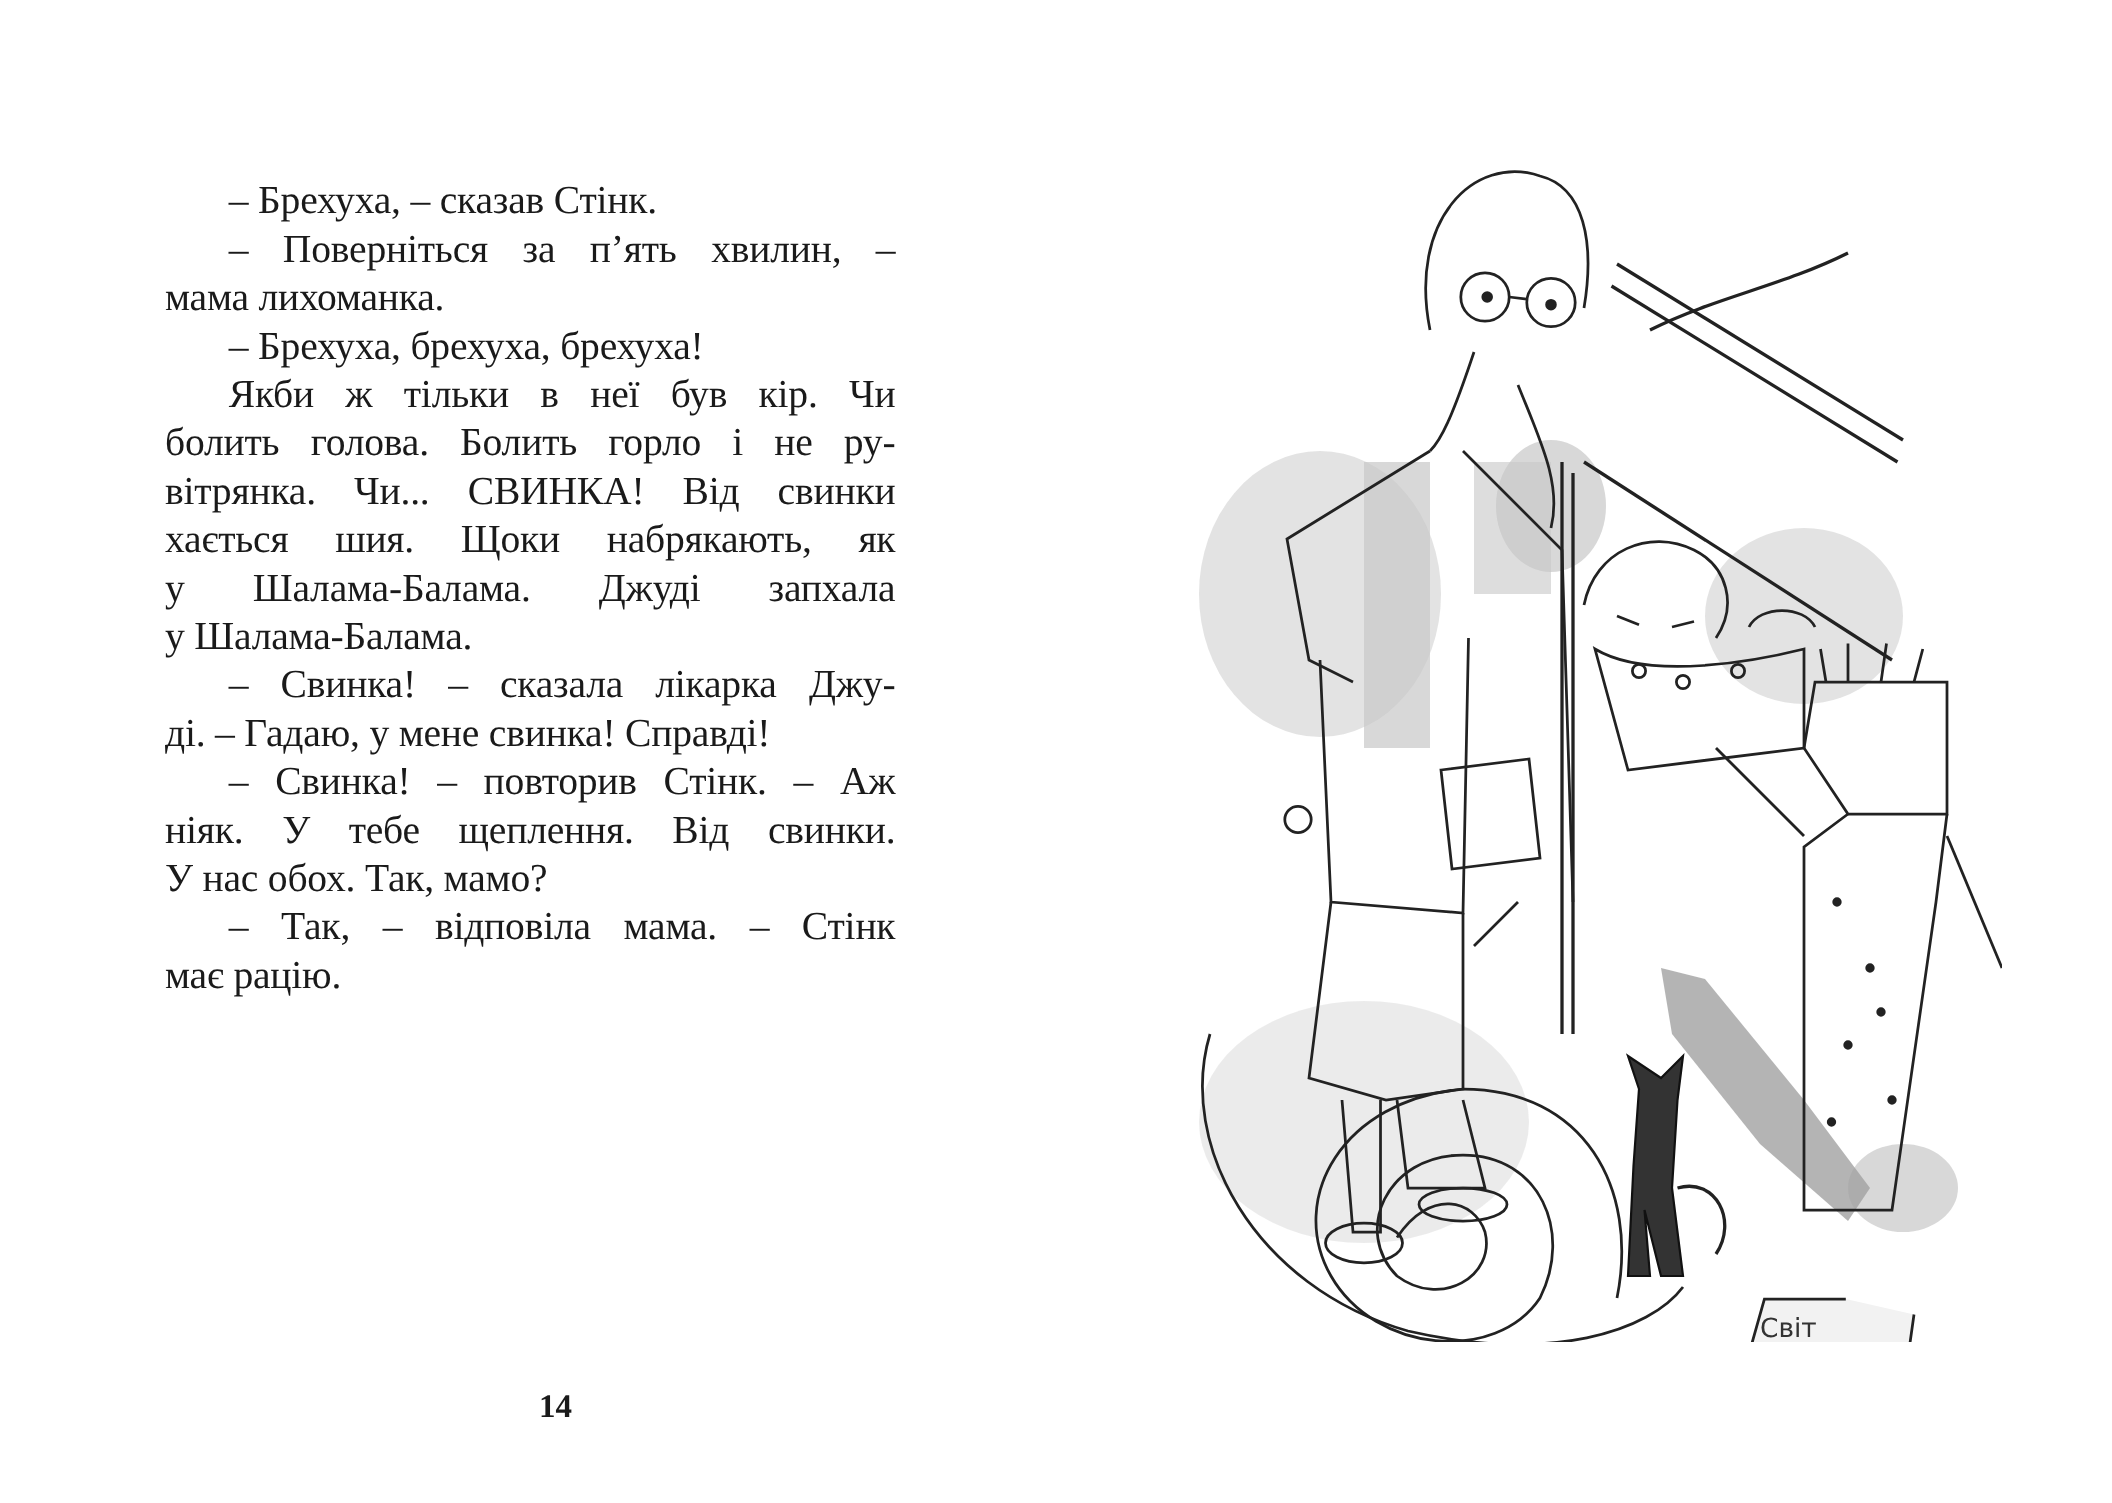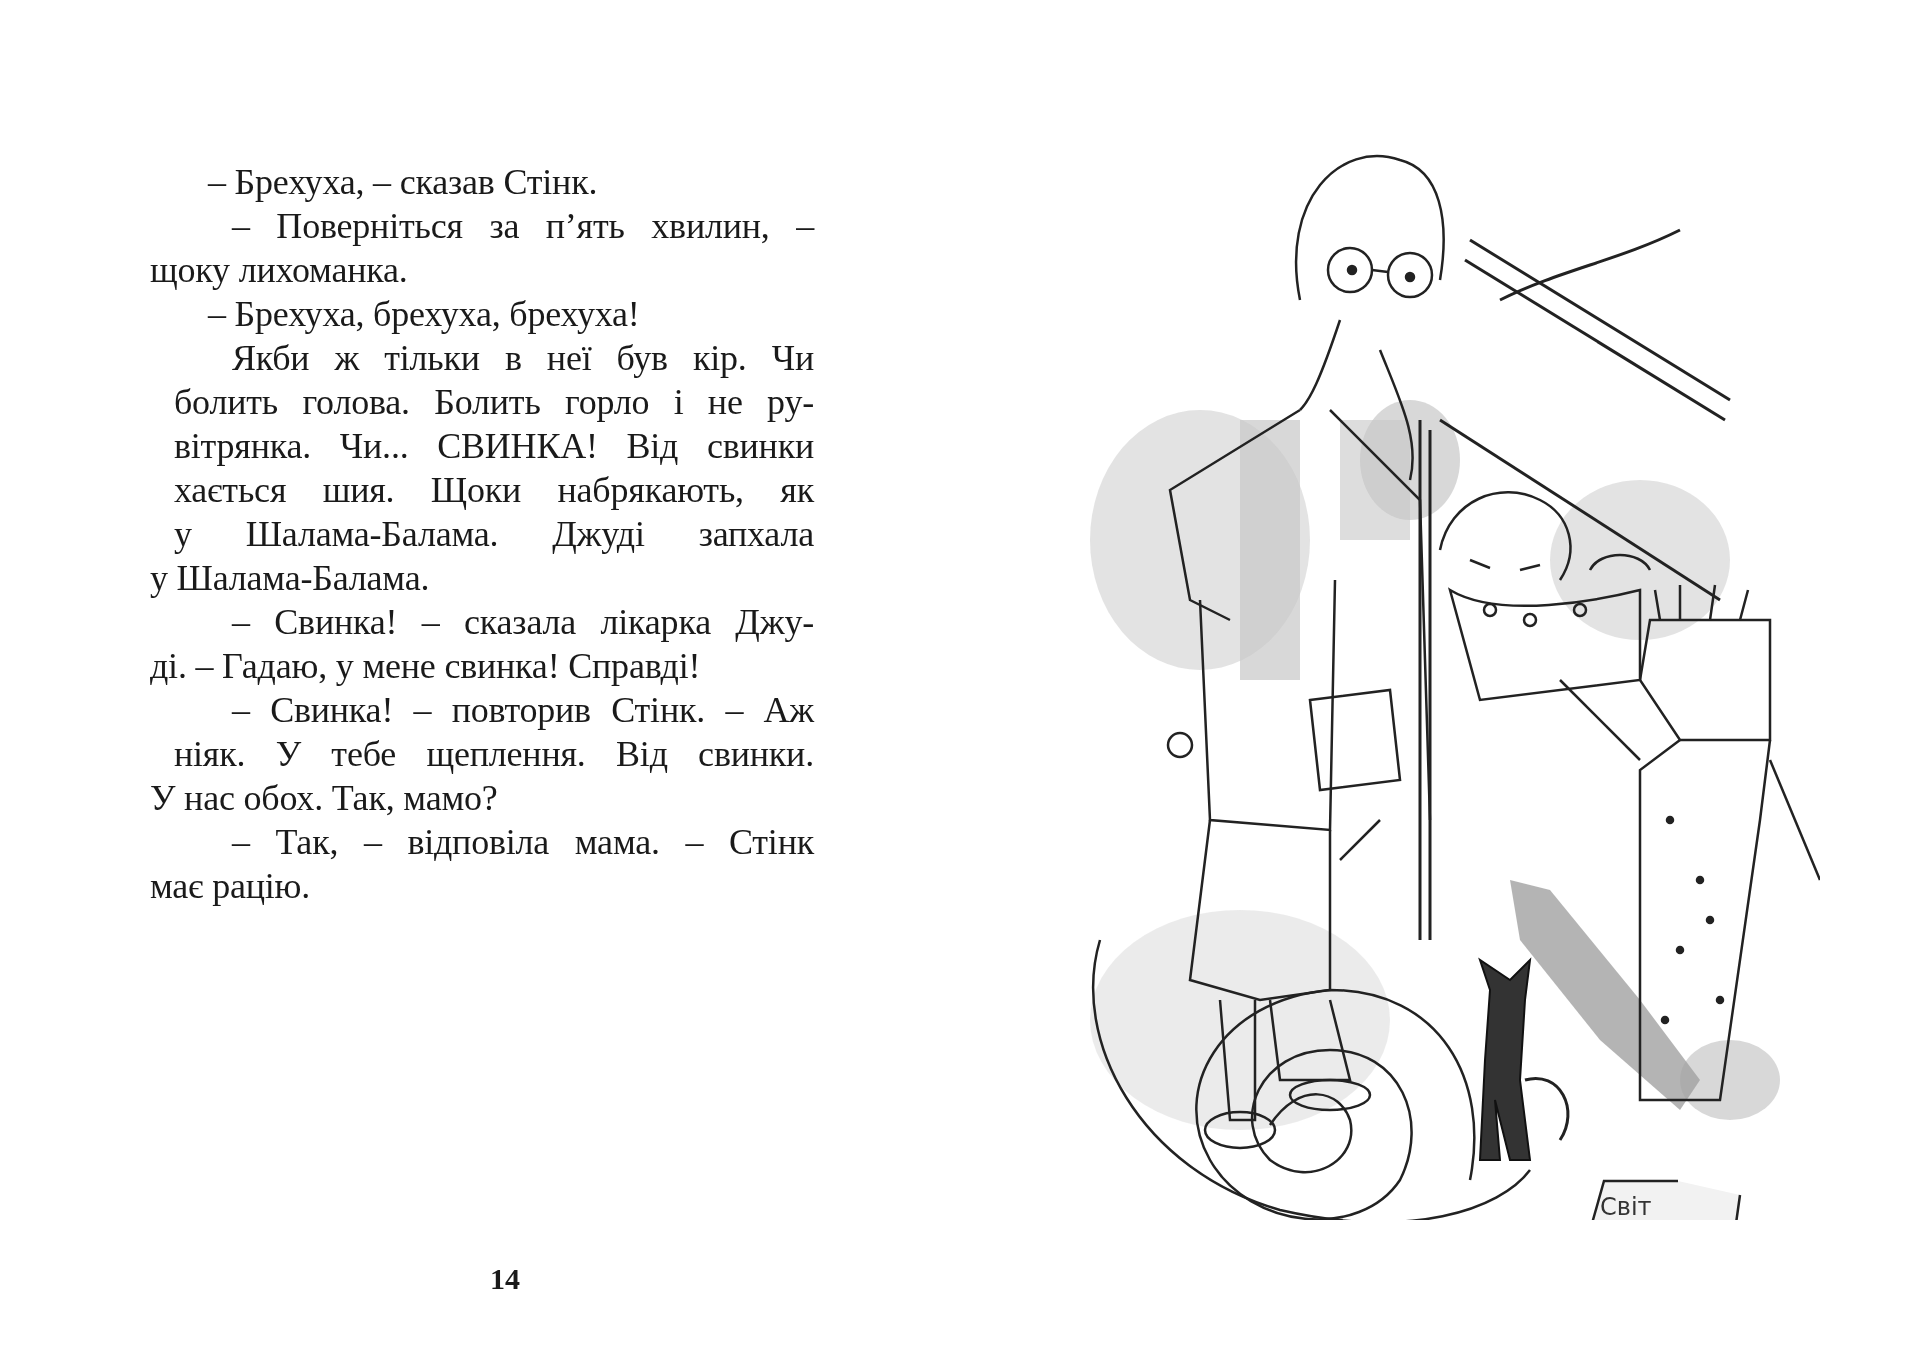--- a/index.html
+++ b/index.html
@@ -7,41 +7,41 @@
     width: 1920px; height: 1366px; background: #ffffff; position: relative; overflow: hidden;
     font-family: "Liberation Serif", "DejaVu Serif", serif; color: #1a1a1a;
   }
   .text-column {
     position: absolute; left: 150px; top: 160px; width: 664px;
   }
   .line {
     font-size: 36px; line-height: 44px; height: 44px; white-space: nowrap;
     letter-spacing: -0.2px;
   }
-  .line.justify { text-align: justify; text-align-last: justify; margin-left: 24px; }
+  .line.justify { text-align: justify; text-align-last: justify; }
   .line.indent { padding-left: 58px; }
   .page-number {
     position: absolute; left: 490px; top: 1262px; font-size: 30px; font-weight: bold;
     font-family: "Liberation Serif", serif;
     text-align: center;
   }
   .illustration {
     position: absolute; left: 1080px; top: 120px; width: 740px; height: 1100px;
   }
   .sign-text {
     font-family: "DejaVu Sans", sans-serif; font-size: 24px; fill: #333;
   }
 </style>
 </head>
 <body>
 
 <div class="text-column">
   <div class="line indent">– Брехуха, – сказав Стінк.</div>
   <div class="line indent justify">– Поверніться за п’ять хвилин, –</div>
-  <div class="line">щоку лихоманка.</div>
+  <div class="line">мама лихоманка.</div>
   <div class="line indent">– Брехуха, брехуха, брехуха!</div>
   <div class="line indent justify">Якби ж тільки в неї був кір. Чи</div>
   <div class="line justify">болить голова. Болить горло і не ру-</div>
   <div class="line justify">вітрянка. Чи... СВИНКА! Від свинки</div>
   <div class="line justify">хається шия. Щоки набрякають, як</div>
   <div class="line justify">у Шалама-Балама. Джуді запхала</div>
   <div class="line">у Шалама-Балама.</div>
   <div class="line indent justify">– Свинка! – сказала лікарка Джу-</div>
   <div class="line">ді. – Гадаю, у мене свинка! Справді!</div>
   <div class="line indent justify">– Свинка! – повторив Стінк. – Аж</div>

